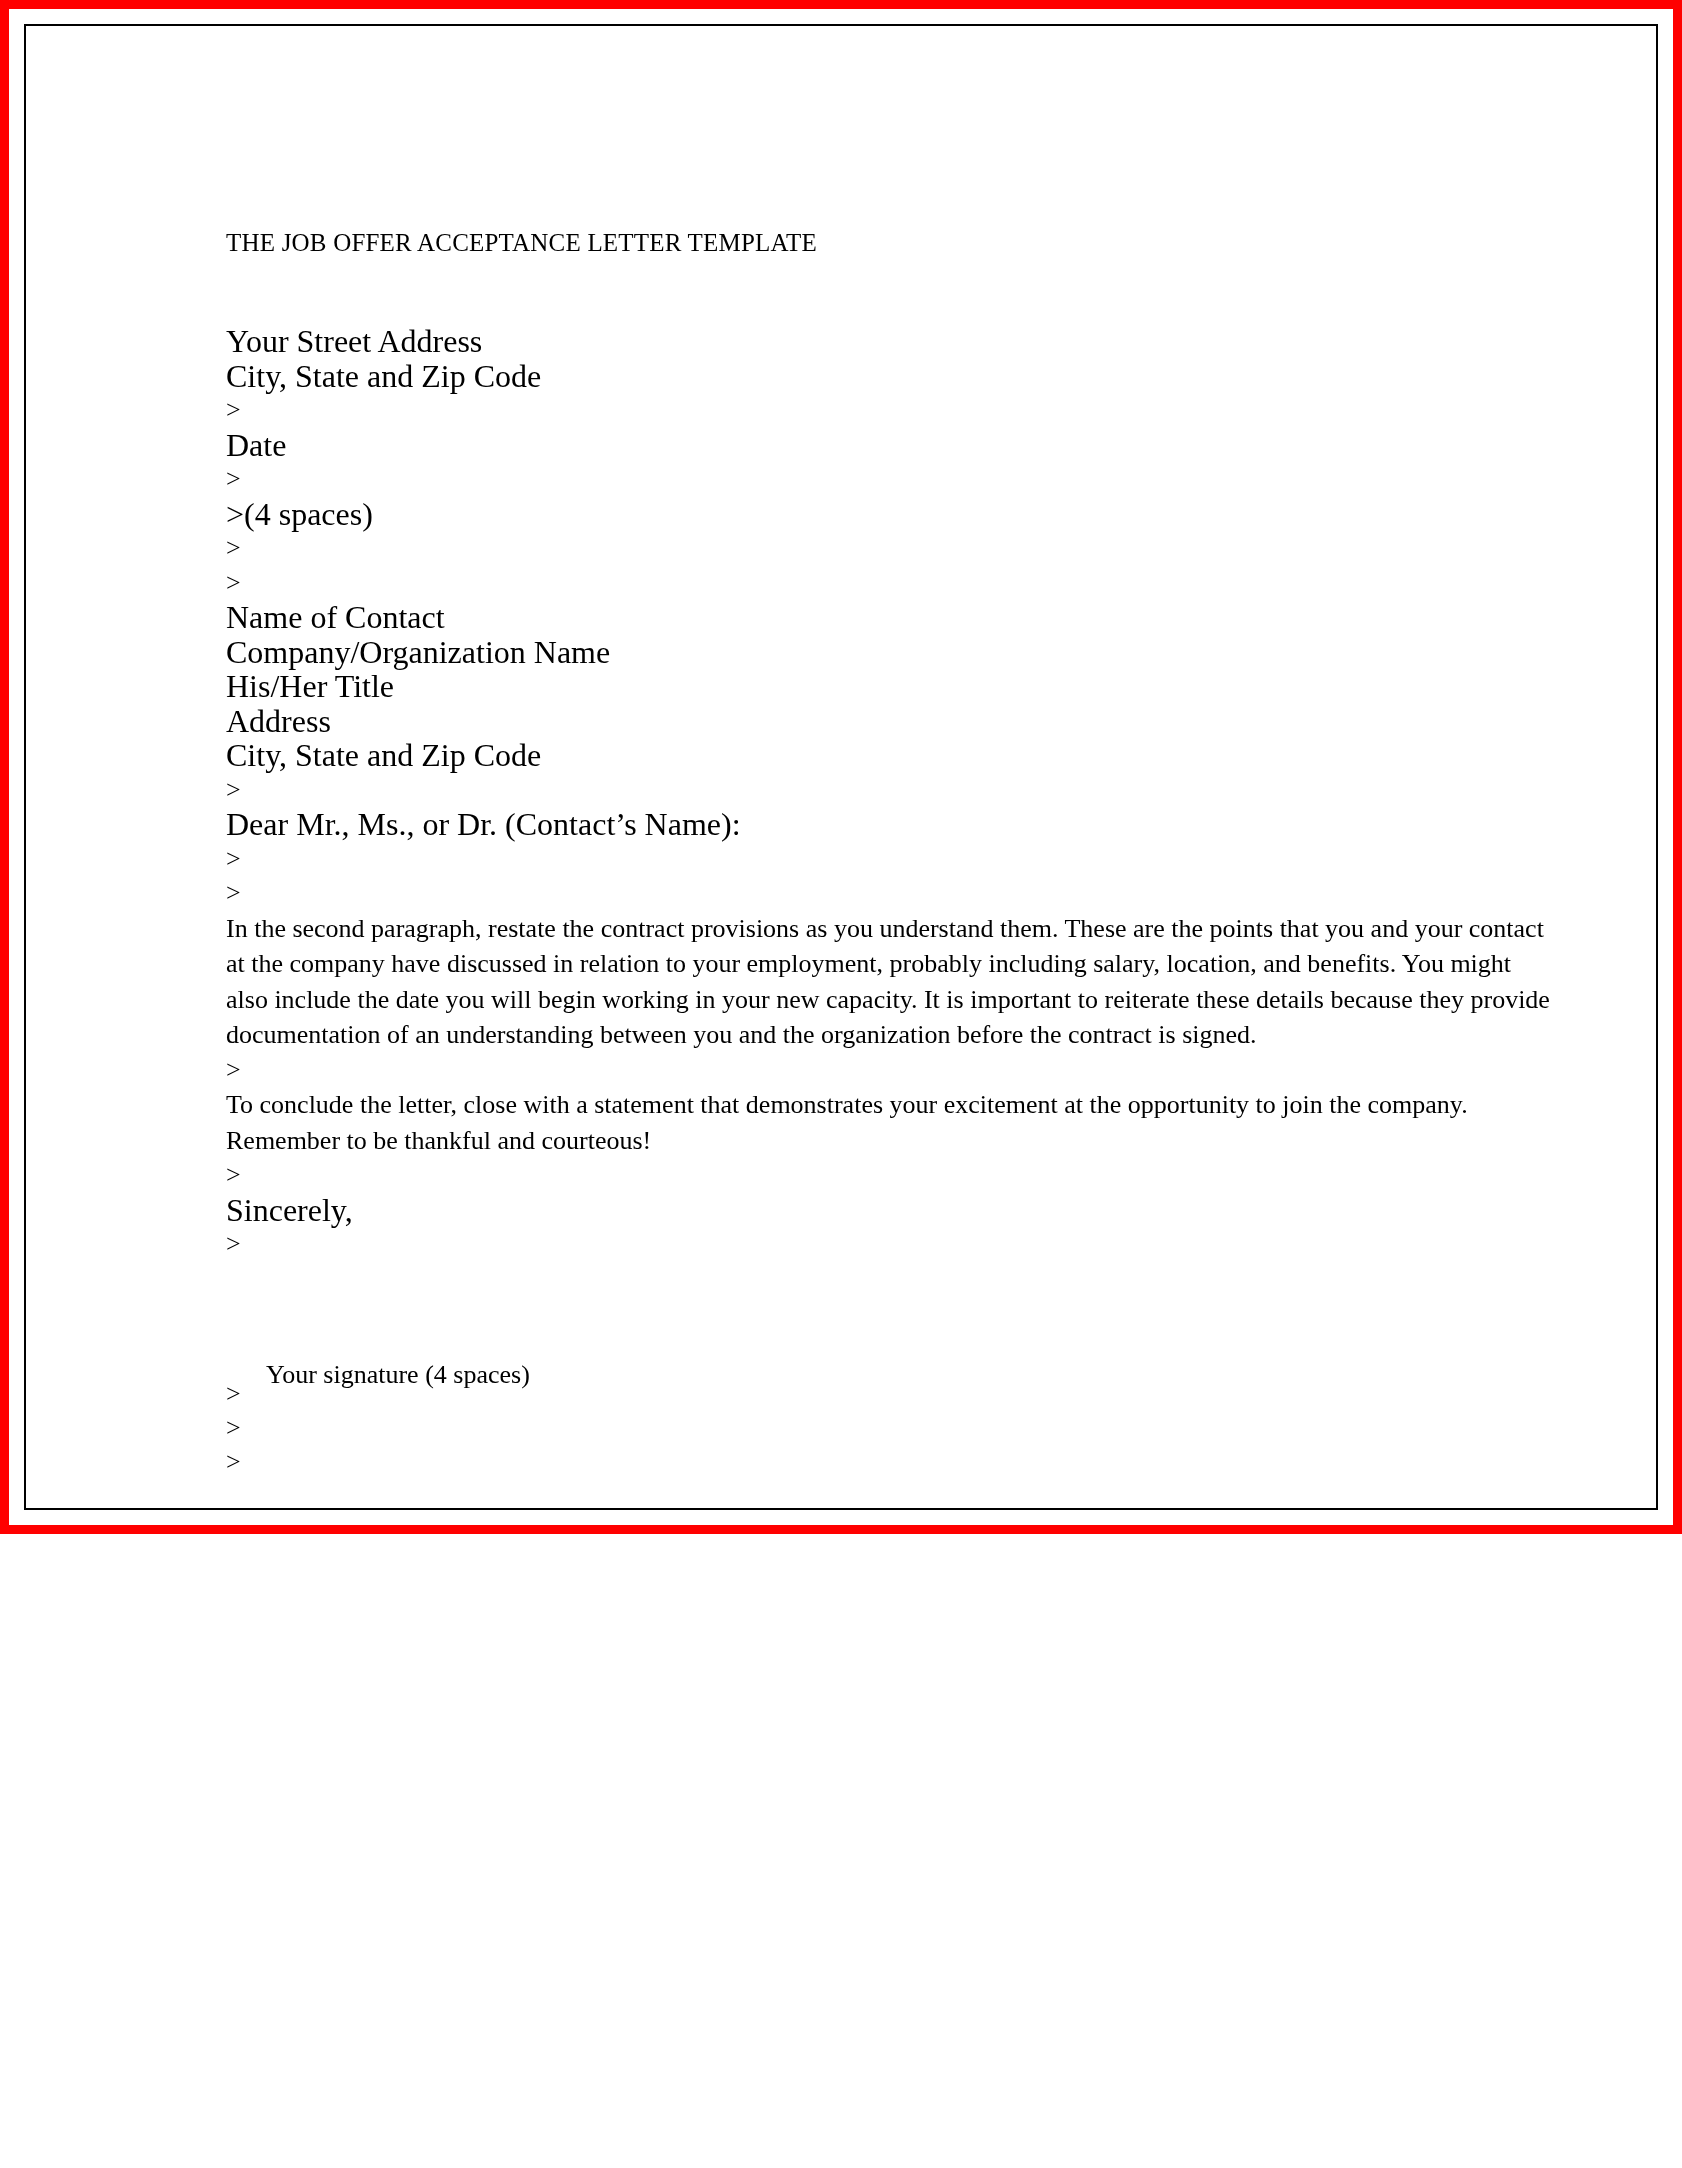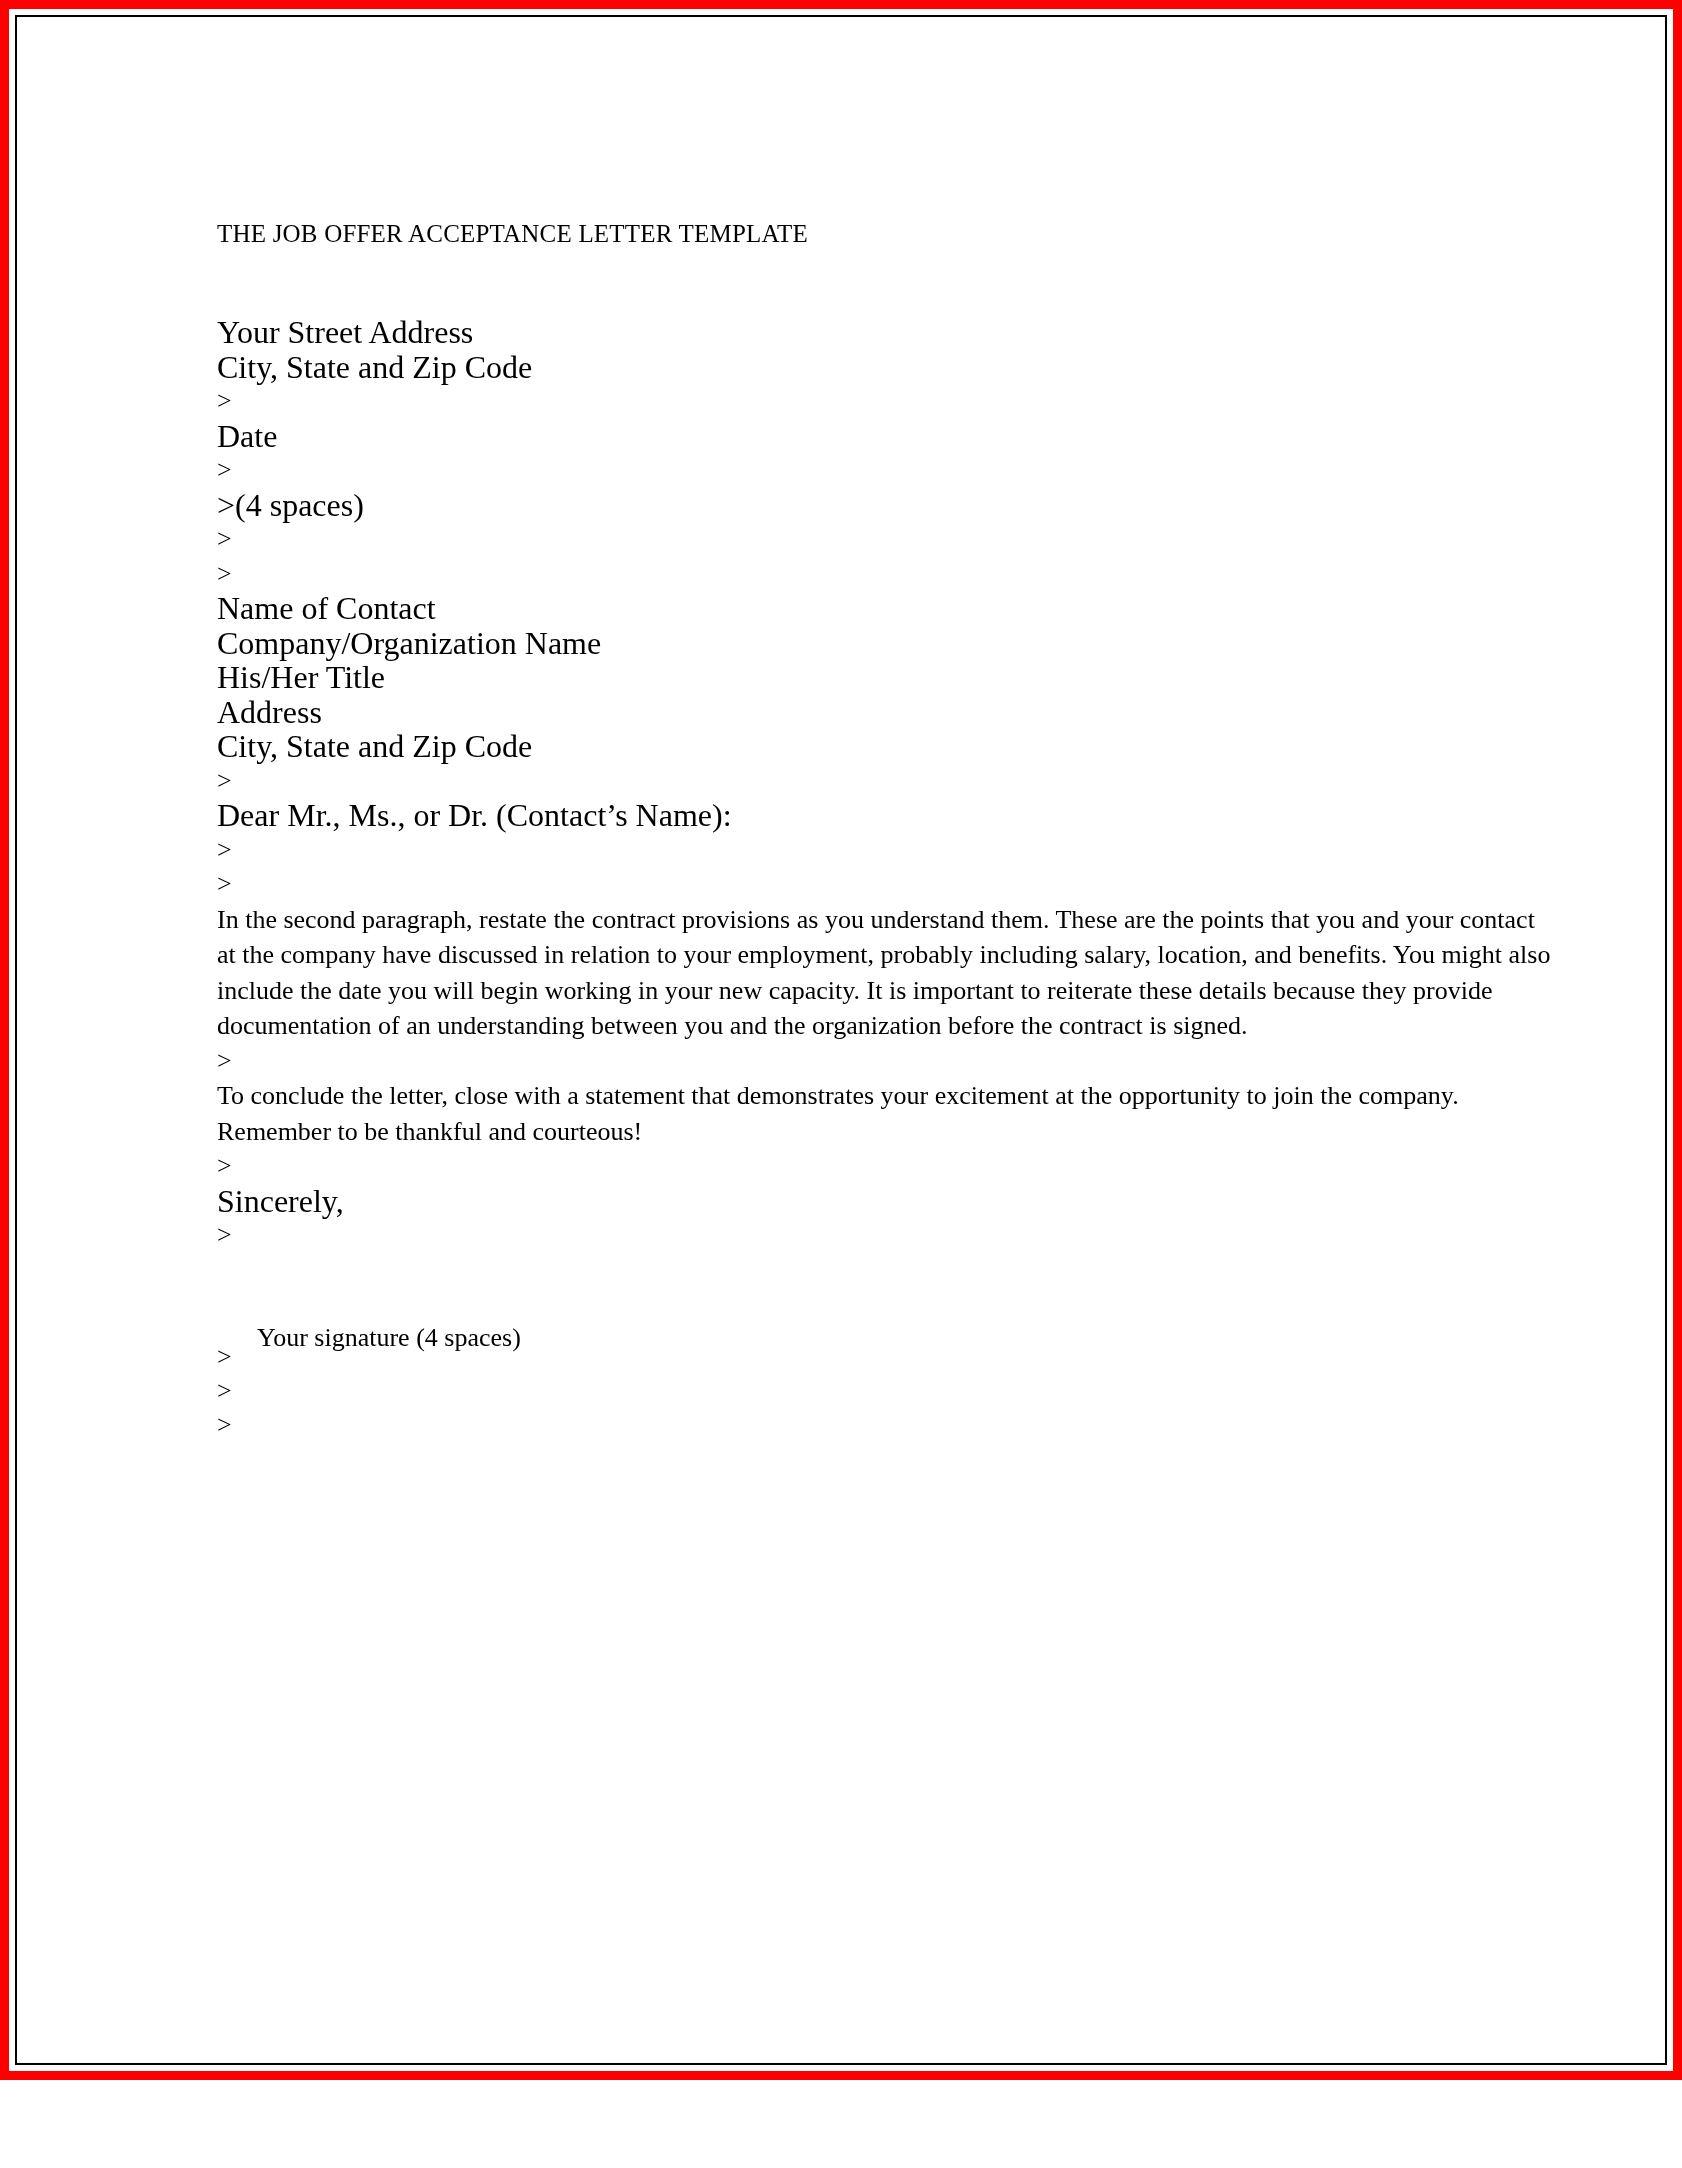--- a/index.html
+++ b/index.html
@@ -8,23 +8,23 @@
     background: #ffffff;
   }
   body {
     width: 1682px;
     height: 2168px;
     font-family: "Liberation Serif", serif;
   }
   .page-frame {
     box-sizing: border-box;
     width: 1682px;
-    height: 2080px;
+    height: 1534px;
     border: 9px solid #ff0000;
-    padding: 6px;
+    padding: 15px;
     background: #ffffff;
   }
   .page-inner {
     box-sizing: border-box;
     width: 100%;
     height: 100%;
     border: 2px solid #000000;
     background: #ffffff;
     position: relative;
     overflow: hidden;
@@ -58,21 +58,21 @@
     max-width: 1335px;
     text-align: left;
   }
   .gt {
     font-size: 26px;
     line-height: 34.5px;
     color: #000000;
     margin: 0;
   }
   .sig-block {
-    margin-top: 68px;
+    margin-top: 96px;
     position: relative;
     height: 120px;
   }
   .sig-label {
     position: absolute;
     left: 40px;
     top: 0px;
     font-size: 26px;
     line-height: 34px;
     color: #000000;

